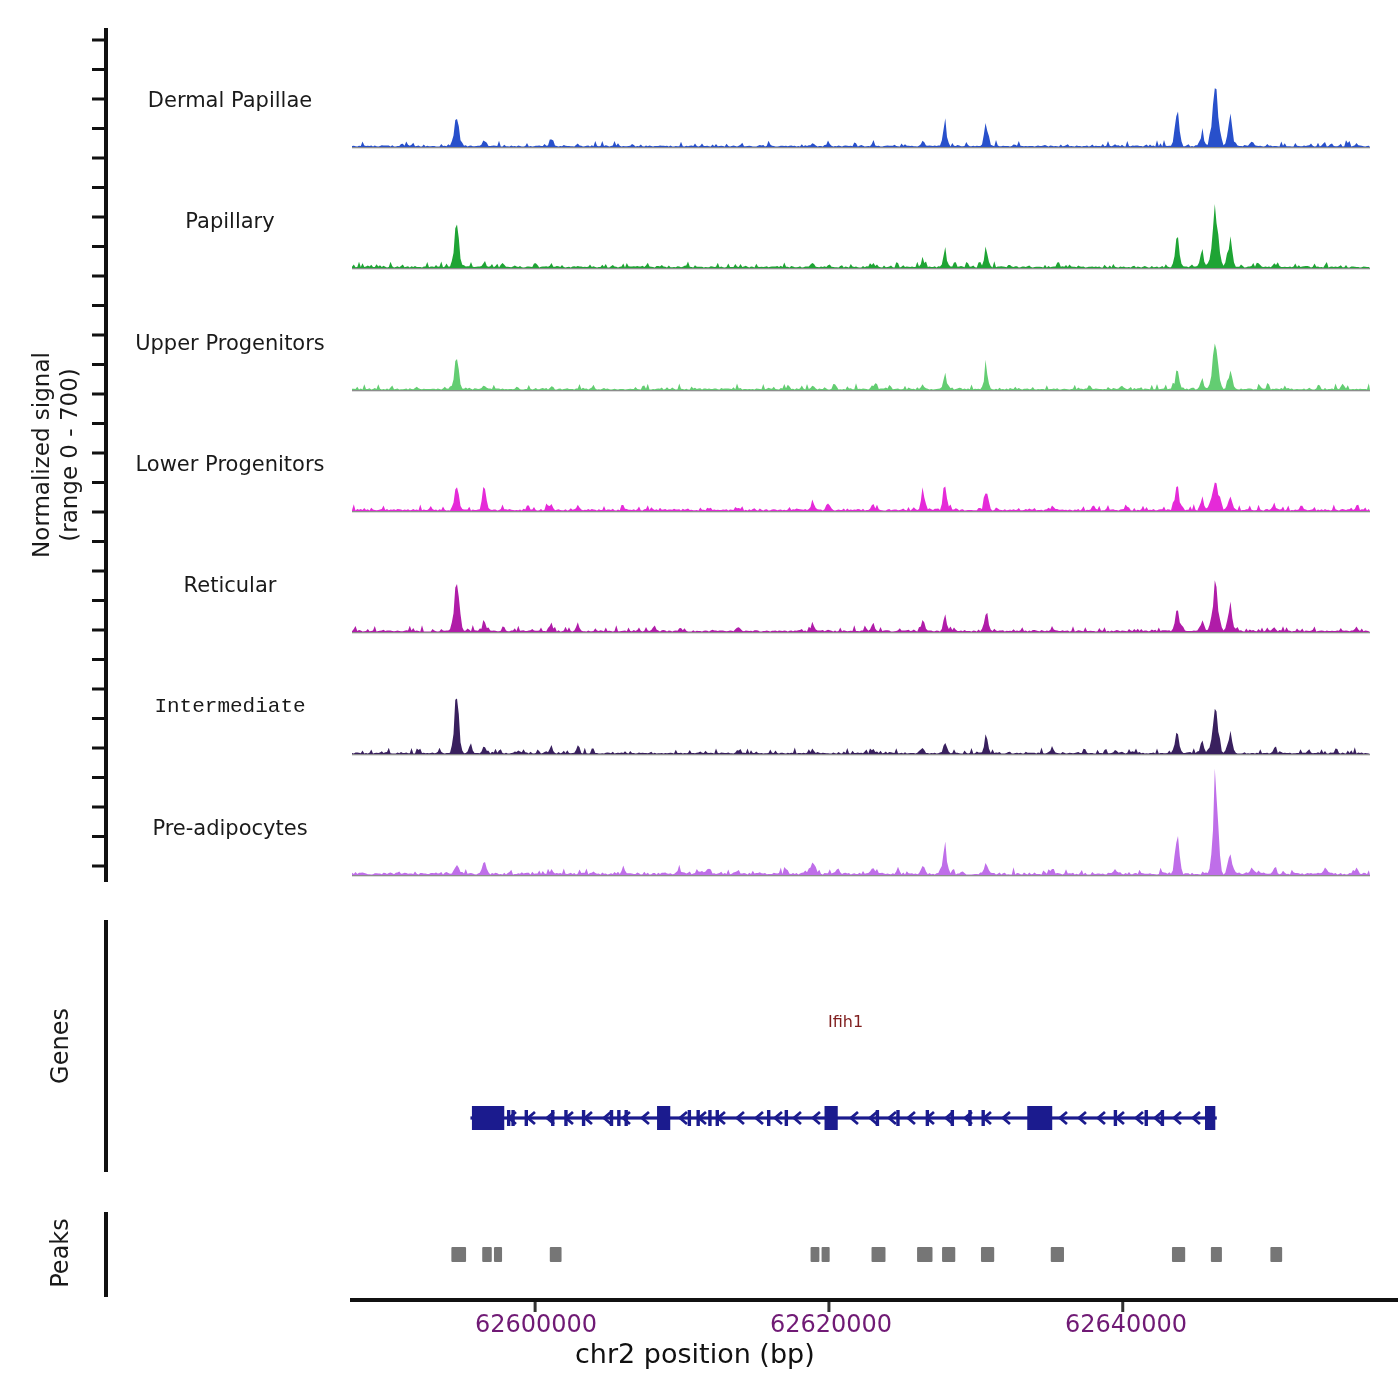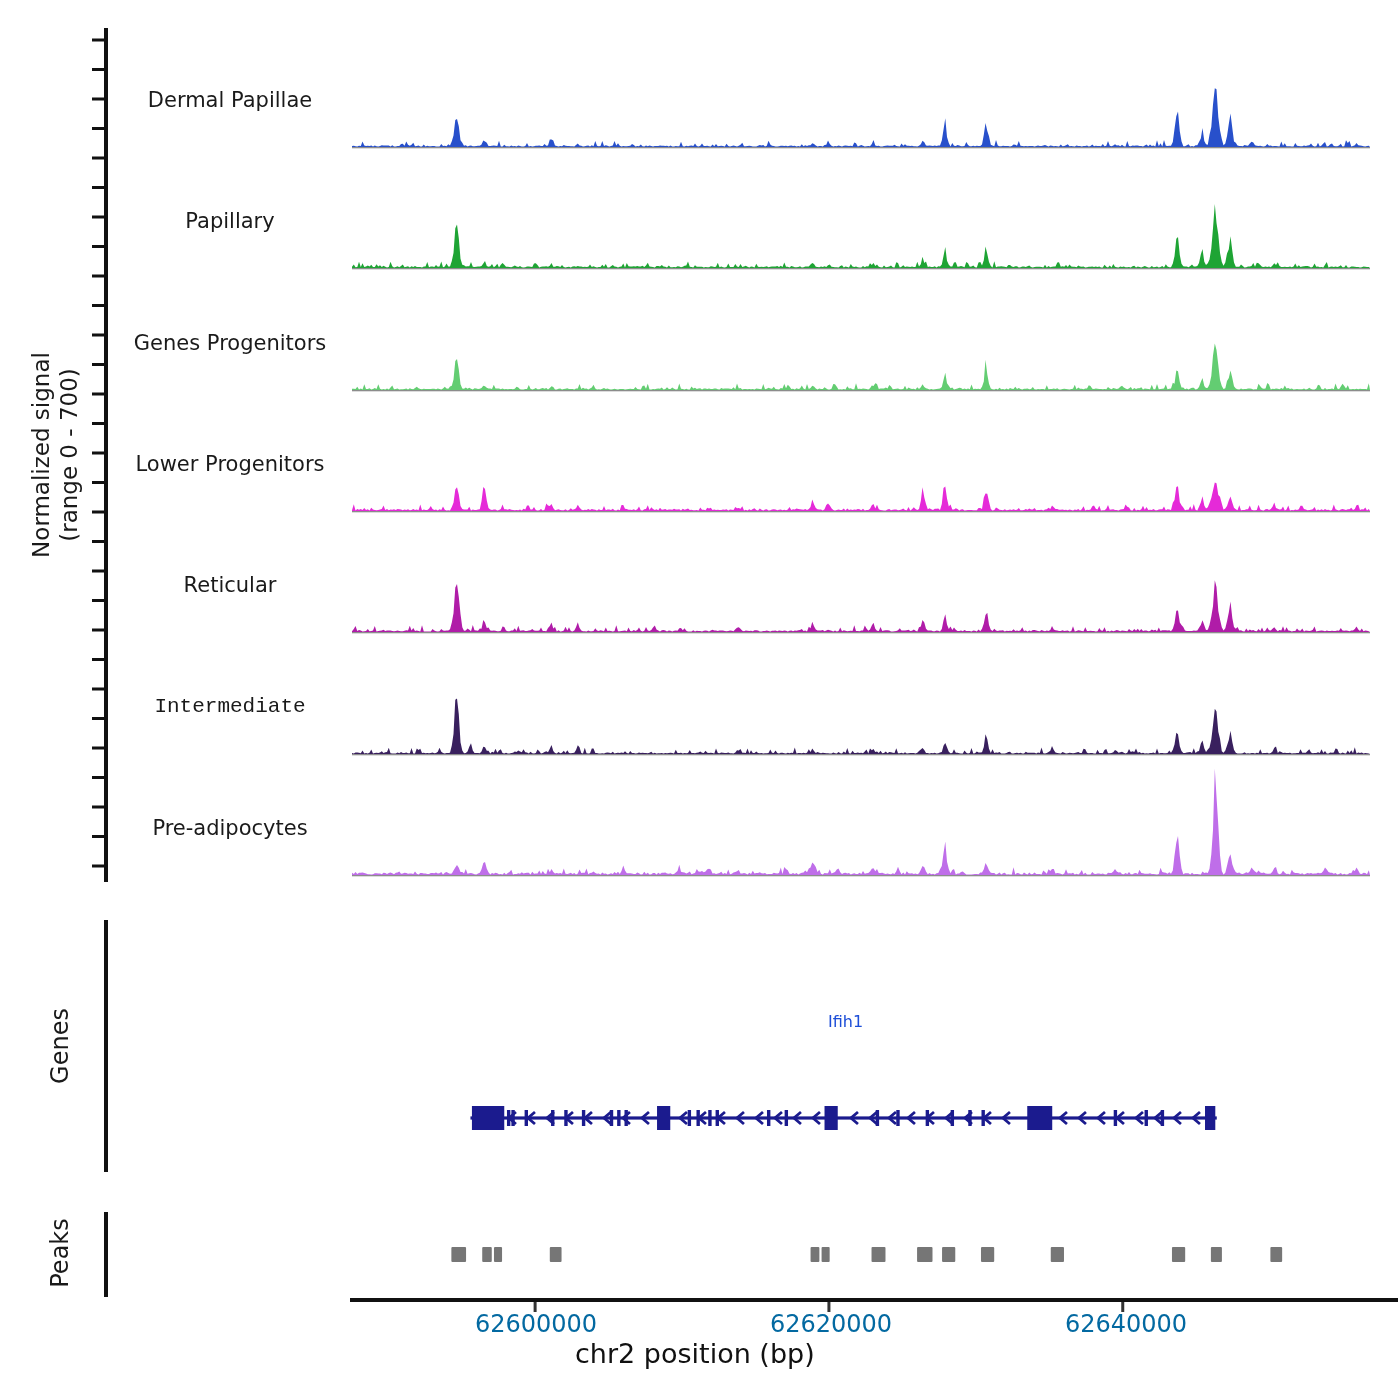--- a/index.html
+++ b/index.html
@@ -13,29 +13,29 @@
     font-size:21px;color:#1a1a1a;line-height:30px;white-space:nowrap;margin-top:8px;
   }
   .rot{
     position:absolute;transform:rotate(-90deg);text-align:center;
     color:#1a1a1a;white-space:nowrap;
   }
   .ylab{left:-115px;top:427px;width:340px;height:56px;font-size:23px;line-height:28px;}
   .side-lab{left:-40px;width:200px;height:30px;font-size:24px;line-height:30px;}
   .tick-label{
     position:absolute;width:150px;text-align:center;top:1310px;
-    font-size:24px;color:#0369a1;
+    font-size:24px;color:#701a75;
   }
   .x-title{
     position:absolute;left:575px;top:1338px;width:600px;text-align:left;
     font-size:27px;color:#111111;
   }
   .gene-name{
     position:absolute;left:780px;top:1012px;width:131px;text-align:center;
-    font-size:16px;color:#1d4ed8;
+    font-size:16px;color:#7f1d1d;
   }
 </style>
 </head>
 <body>
 
 <div class="figure">
 
   <svg id="plot" width="1400" height="1400">
       <rect x="104" y="28" width="4" height="854" fill="#111111"></rect>
       <rect x="92" y="38.5" width="12" height="3" fill="#111111"></rect>
@@ -167,21 +167,21 @@
     </svg>
 
   <div class="rot ylab">
     <div>Normalized signal</div>
     <div>(range 0 - 700)</div>
   </div>
 
   <div id="track-labels">
       <div class="track-label" style="top: 77px;">Dermal Papillae</div>
       <div class="track-label" style="top: 198px;">Papillary</div>
-      <div class="track-label" style="top: 320px;">Genes Progenitors</div>
+      <div class="track-label" style="top: 320px;">Upper Progenitors</div>
       <div class="track-label" style="top: 441px;">Lower Progenitors</div>
       <div class="track-label" style="top: 562px;">Reticular</div>
       <div class="track-label" style="top: 684px; font-family: Liberation Mono, monospace;">Intermediate</div>
       <div class="track-label" style="top: 805px;">Pre-adipocytes</div>
     </div>
 
   <div class="rot side-lab" style="top:1031px;">Genes</div>
   <div class="rot side-lab" style="top:1238px;">Peaks</div>
 
   <div class="gene-name">Ifih1</div>

